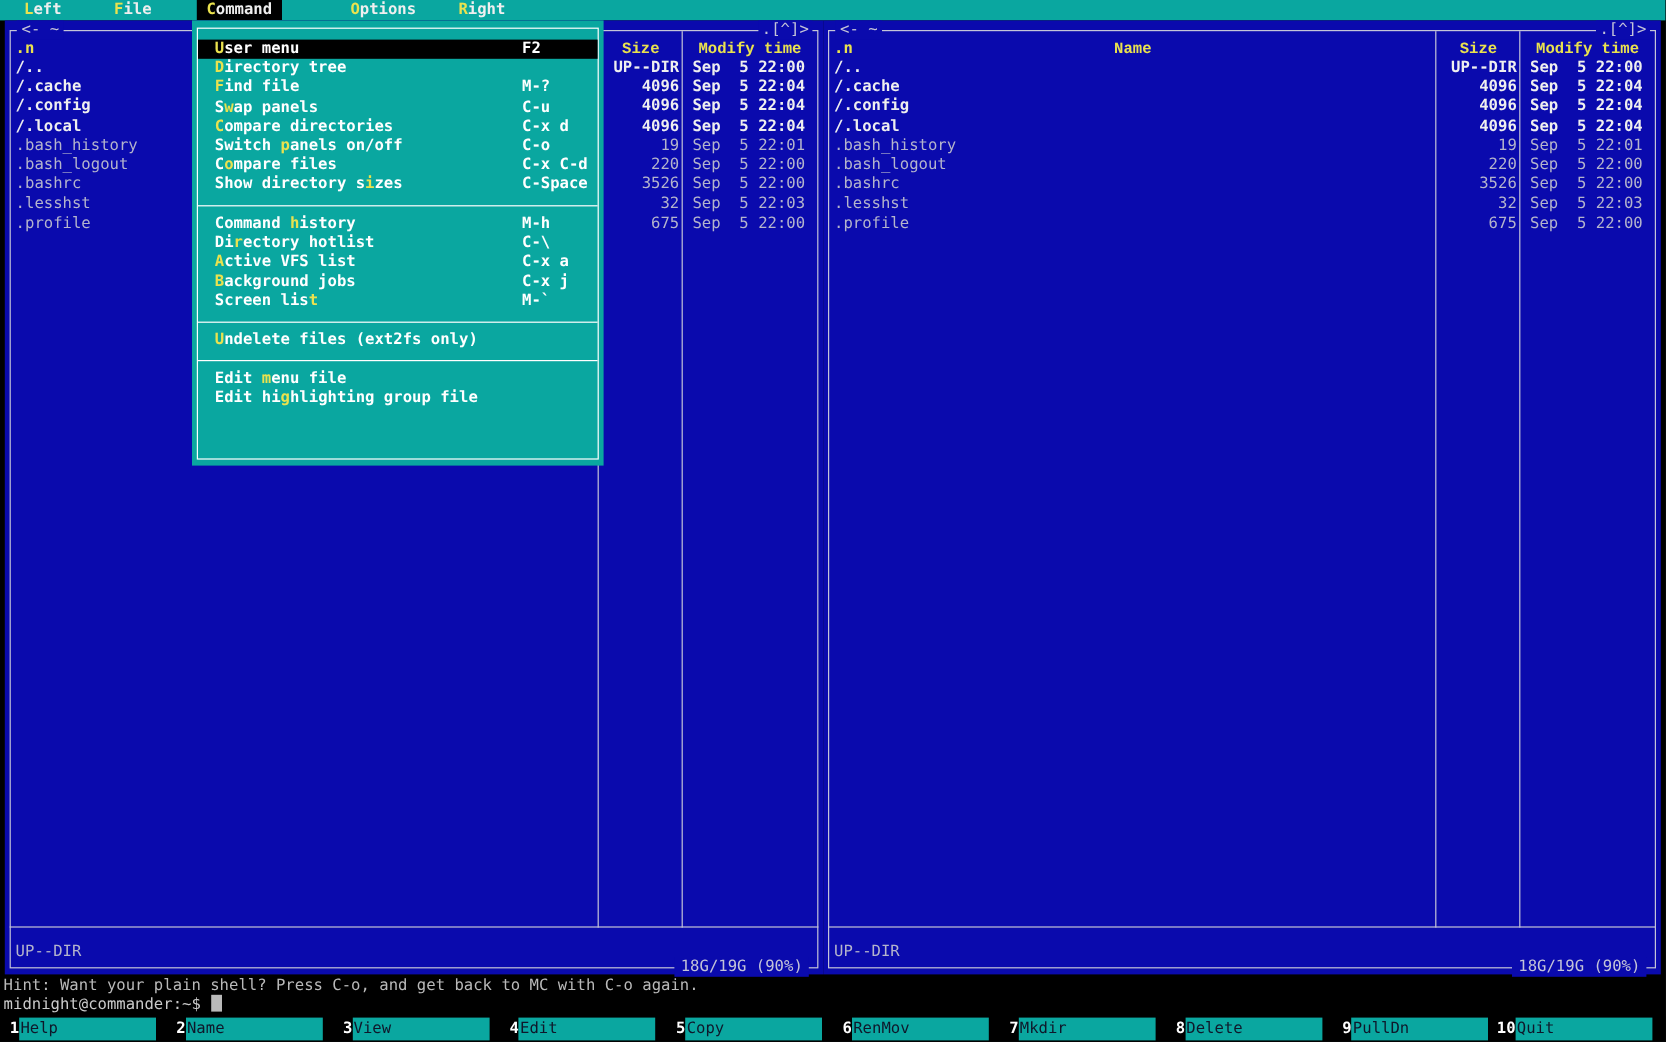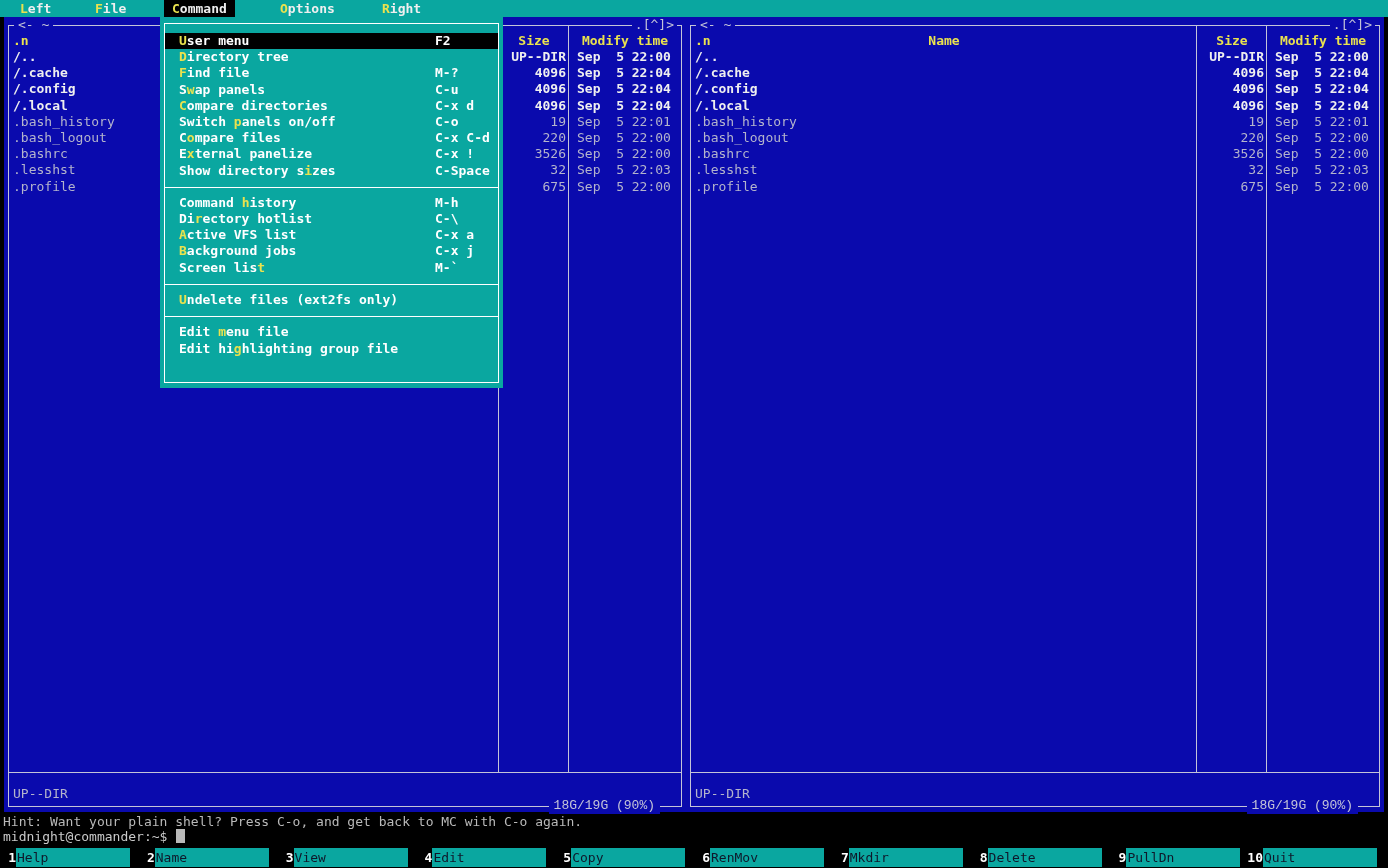--- a/index.html
+++ b/index.html
@@ -18,35 +18,35 @@
   .hot{color:var(--yellow);}
   
   .panel{position:absolute;top:17px;height:795px;background:var(--blue);}
   .pbox{position:absolute;left:4px;right:4px;top:8px;bottom:5px;border:1px solid var(--line);}
   .ptl{position:absolute;top:0;left:10px;height:16px;line-height:16px;background:var(--blue);
        padding:0 4px;color:var(--line);z-index:2;white-space:pre;}
   .ptr{position:absolute;top:0;right:9px;height:16px;line-height:16px;background:var(--blue);
        padding:0 3px;color:var(--line);z-index:2;white-space:pre;}
   .phdr{position:absolute;top:16px;left:5px;right:5px;height:16px;line-height:16px;
         display:grid;grid-template-columns:1fr 70px 112px;color:var(--yellow);
-        font-weight:bold;text-align:center;}
+        font-weight:bold;text-align:center;font-family:Liberation Mono, monospace;}
   .psort{position:absolute;top:16px;left:9px;height:16px;line-height:16px;
          color:var(--yellow);font-weight:bold;z-index:1;}
   .vline{position:absolute;top:9px;height:747px;width:1px;background:var(--line);}
   .prows{position:absolute;top:32px;left:5px;right:5px;}
   .prow{display:grid;grid-template-columns:1fr 70px 112px;height:16.2px;line-height:16.2px;}
   .prow .fname{padding-left:4px;overflow:hidden;white-space:pre;}
   .prow .fsize{text-align:right;padding-right:3px;white-space:pre;}
   .prow .fmtime{padding-left:8px;white-space:pre;}
   .prow.dir,.prow.updir{color:var(--white);font-weight:bold;}
   .prow.file{color:var(--gray);}
   .psep{position:absolute;left:4px;right:4px;top:755px;height:1px;background:var(--line);}
   .pmini{position:absolute;left:9px;top:769px;height:16px;line-height:16px;color:var(--gray);}
-  .pfree{position:absolute;right:26px;top:781px;height:16px;line-height:16px;color:var(--line);
-         background:var(--blue);padding:0 5px;z-index:2;white-space:pre;font-family:Liberation Mono, monospace;}
+  .pfree{position:absolute;right:12px;top:781px;height:16px;line-height:16px;color:var(--line);
+         background:var(--blue);padding:0 5px;z-index:2;white-space:pre;}
   
   .dropdown{position:absolute;left:160px;top:17px;width:343px;height:371px;
             background:var(--teal);z-index:10;}
   .mbox{position:absolute;left:4px;right:4px;top:6px;bottom:5px;border:1px solid #fff;
         padding-top:9px;}
   .mitem{position:relative;height:16.2px;line-height:16.2px;color:#fff;font-weight:bold;
          padding-left:14px;white-space:pre;cursor:default;}
   .mitem.sel{background:#000;}
   .mkey{position:absolute;left:270px;top:0;}
   .msep{height:16.2px;position:relative;}
@@ -62,21 +62,21 @@
   .klabel{background:var(--teal);color:#0f172a;width:114px;padding-left:1px;overflow:hidden;white-space:pre;}
 </style>
 </head>
 <body>
 
 <div class="screen">
   <div class="menubar" id="menubar">
       <span class="mbitem" style="left: 20px;"><span></span><span class="hot">L</span><span>eft</span></span>
       <span class="mbitem" style="left: 95px;"><span></span><span class="hot">F</span><span>ile</span></span>
       <span class="mbitem active" style="left: 164px;"><span></span><span class="hot">C</span><span>ommand</span></span>
-      <span class="mbitem" style="left: 280px;"><span></span><span class="hot">O</span><span>ptions</span></span>
+      <span class="mbitem" style="left: 292px;"><span></span><span class="hot">O</span><span>ptions</span></span>
       <span class="mbitem" style="left: 382px;"><span></span><span class="hot">R</span><span>ight</span></span>
     </div>
   <div class="panel" id="panel-left" style="left:4px;width:682px;">
       <div class="pbox"></div>
       <span class="ptl">&lt;- ~</span>
       <span class="ptr">.[^]&gt;</span>
       <span class="psort">.n</span>
       <div class="phdr">
         <span>Name</span>
         <span>Size</span>
@@ -200,21 +200,20 @@
     </div>
   <div class="dropdown" id="dropdown">
       <div class="mbox">
         <div class="mitem sel"><span class="mlabel"><span></span><span class="hot">U</span><span>ser menu</span></span><span class="mkey">F2</span></div>
         <div class="mitem"><span class="mlabel"><span></span><span class="hot">D</span><span>irectory tree</span></span></div>
         <div class="mitem"><span class="mlabel"><span></span><span class="hot">F</span><span>ind file</span></span><span class="mkey">M-?</span></div>
         <div class="mitem"><span class="mlabel"><span>S</span><span class="hot">w</span><span>ap panels</span></span><span class="mkey">C-u</span></div>
         <div class="mitem"><span class="mlabel"><span></span><span class="hot">C</span><span>ompare directories</span></span><span class="mkey">C-x d</span></div>
         <div class="mitem"><span class="mlabel"><span>Switch </span><span class="hot">p</span><span>anels on/off</span></span><span class="mkey">C-o</span></div>
         <div class="mitem"><span class="mlabel"><span>C</span><span class="hot">o</span><span>mpare files</span></span><span class="mkey">C-x C-d</span></div>
-        <div class="mitem"><span class="mlabel"><span>E</span><span class="hot">x</span><span>ternal panelize</span></span><span class="mkey">C-x !</span></div>
         <div class="mitem"><span class="mlabel"><span>Show directory s</span><span class="hot">i</span><span>zes</span></span><span class="mkey">C-Space</span></div>
         <div class="msep">
           <div></div>
         </div>
         <div class="mitem"><span class="mlabel"><span>Command </span><span class="hot">h</span><span>istory</span></span><span class="mkey">M-h</span></div>
         <div class="mitem"><span class="mlabel"><span>Di</span><span class="hot">r</span><span>ectory hotlist</span></span><span class="mkey">C-\</span></div>
         <div class="mitem"><span class="mlabel"><span></span><span class="hot">A</span><span>ctive VFS list</span></span><span class="mkey">C-x a</span></div>
         <div class="mitem"><span class="mlabel"><span></span><span class="hot">B</span><span>ackground jobs</span></span><span class="mkey">C-x j</span></div>
         <div class="mitem"><span class="mlabel"><span>Screen lis</span><span class="hot">t</span><span></span></span><span class="mkey">M-`</span></div>
         <div class="msep">

